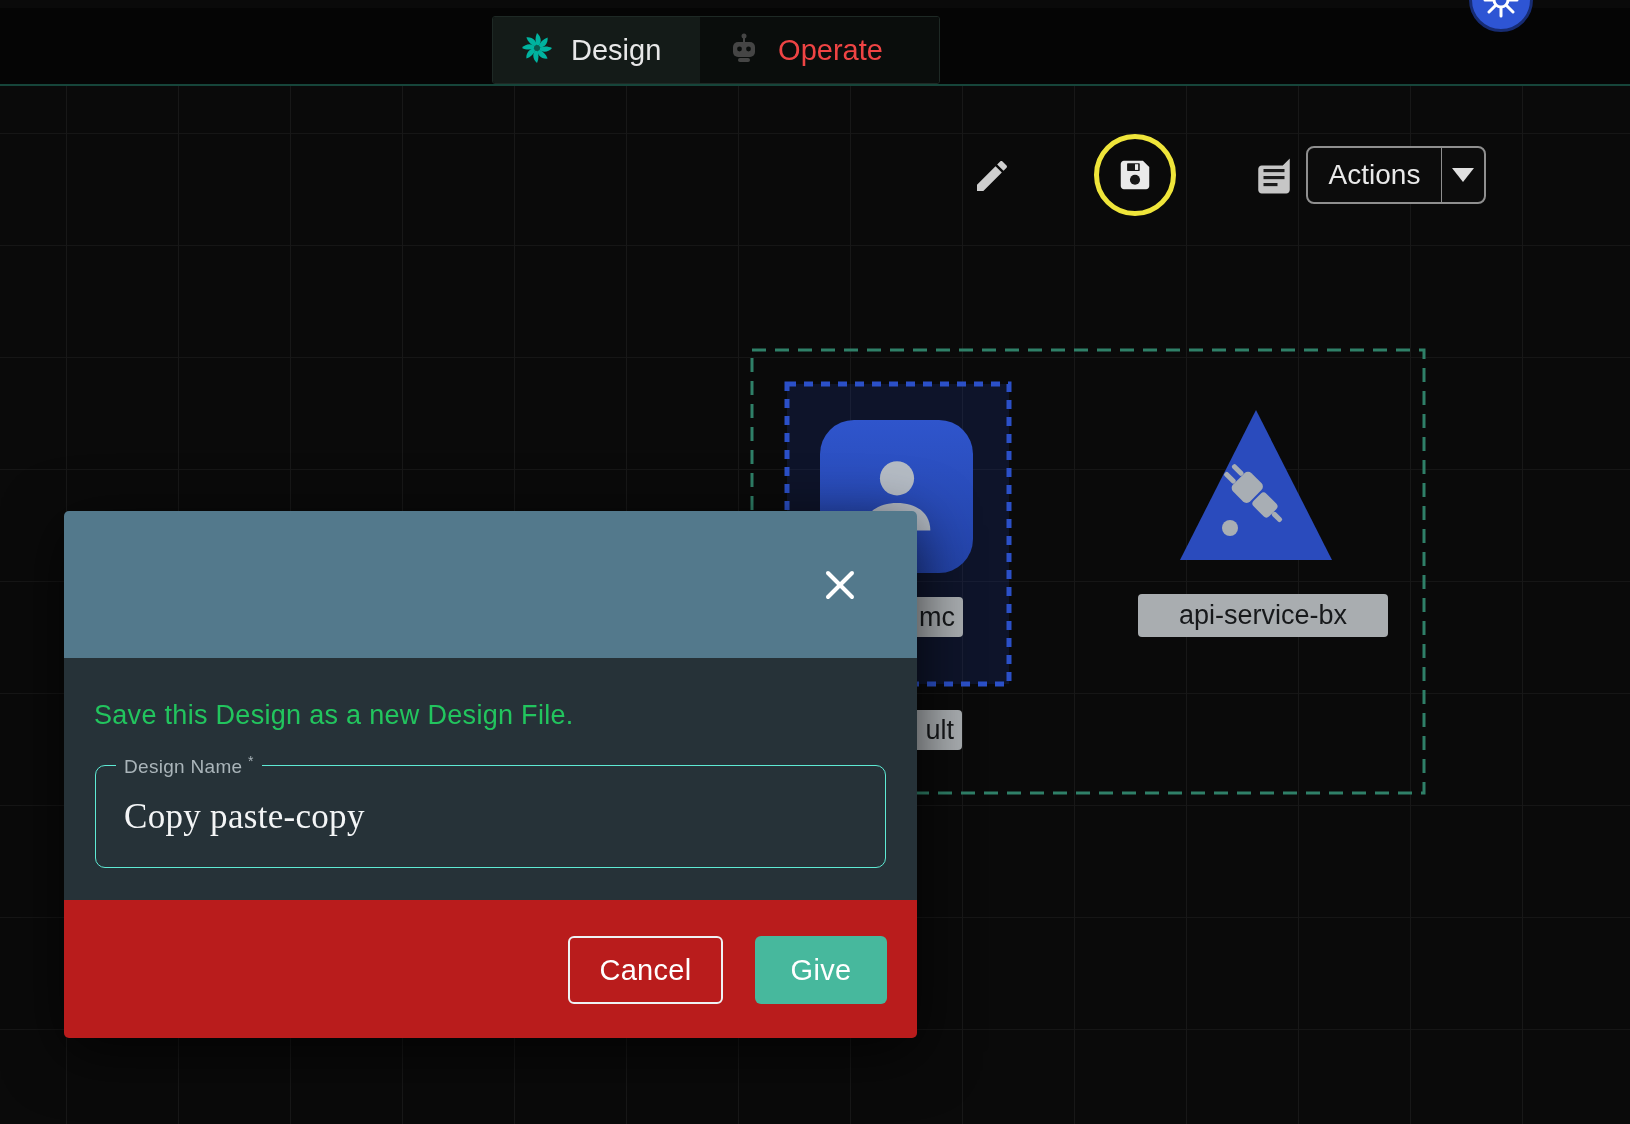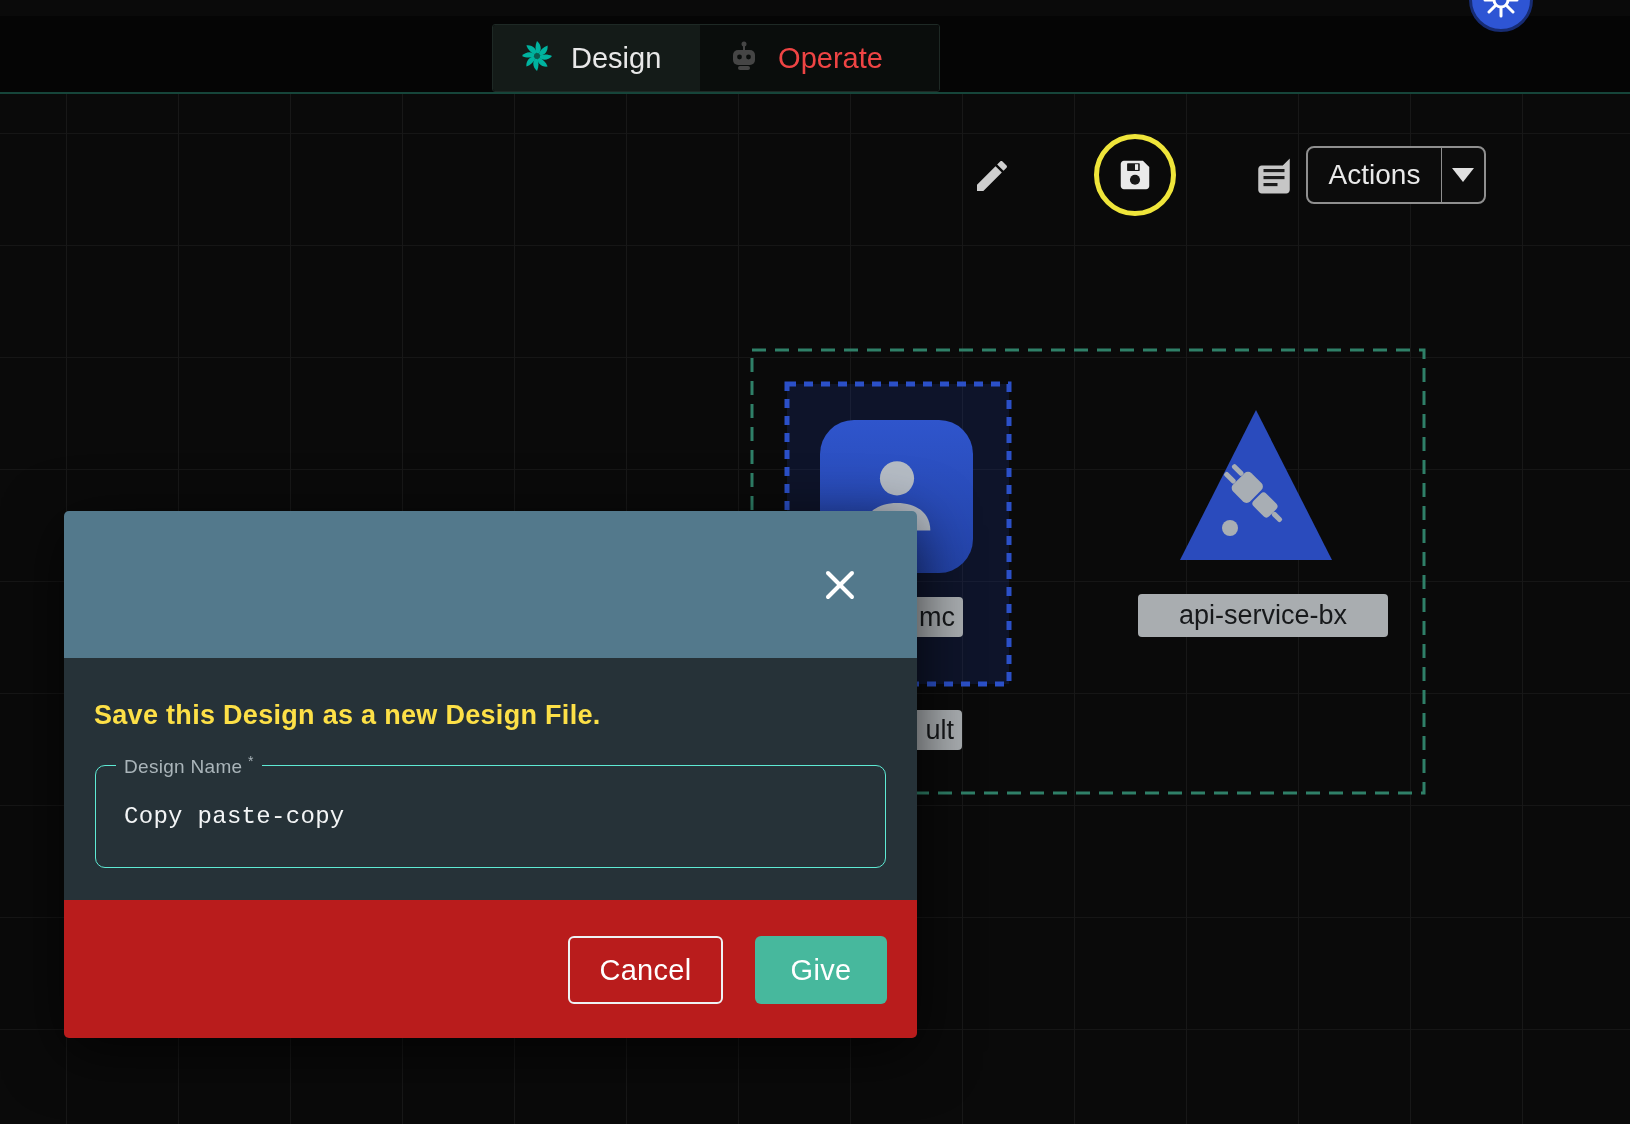--- a/index.html
+++ b/index.html
@@ -3,21 +3,21 @@
 <meta charset="utf-8">
 <style>
   * { margin:0; padding:0; box-sizing:border-box; }
   html,body { width:1630px; height:1124px; background:#000; overflow:hidden; }
   body { font-family:"Liberation Sans", sans-serif; position:relative; }
 
   .page { position:absolute; inset:0; overflow:hidden; background:#0a0a0a; }
 
   
   .topbar {
-    position:absolute; left:0; top:16px; width:1630px; height:78px;
+    position:absolute; left:0; top:8px; width:1630px; height:78px;
     background:#050505; border-bottom:2px solid #16453a; z-index:5;
   }
   .tabs-group {
     position:absolute; left:492px; top:8px; width:448px; height:68px;
     display:flex; border:1px solid #1e2925; border-radius:3px; overflow:hidden;
   }
   .tab { display:flex; align-items:center; gap:16px; padding:0 26px; cursor:pointer; }
   .tab-design { width:208px; background:#141b18; }
   .tab-operate { width:240px; background:#0a0d0c; }
   .tab-label-active { color:#e8e8e8; font-size:29px; }
@@ -81,36 +81,36 @@
     box-shadow:0 14px 60px rgba(0,0,0,0.7);
   }
   .modal-header {
     height:147px; background:#53798c; position:relative;
     display:flex; align-items:center; padding-left:32px;
   }
   .modal-title { color:#fdfdfd; font-size:34px; letter-spacing:0.5px; }
   .modal-close { position:absolute; right:58px; top:55px; width:38px; height:38px; cursor:pointer; }
 
   .modal-body { height:242px; background:#263238; position:relative; }
-  .modal-desc { position:absolute; left:30px; top:42px; color:#fde047; font-size:27px; letter-spacing:0.3px;font-weight:bold; }
+  .modal-desc { position:absolute; left:30px; top:42px; color:#22c55e; font-size:27px; letter-spacing:0.3px; }
 
   .field {
     position:absolute; left:31px; top:107px; width:791px; height:103px;
     border:1px solid #5eead4; border-radius:10px;
   }
   .field-label {
     position:absolute; left:20px; top:-13px; background:#263238; padding:0 8px;
     color:#aab5ba; font-size:19px; letter-spacing:0.3px;
   }
   .field-required { font-size:14px; vertical-align:super; color:#aab5ba; }
   .field-input {
     position:absolute; left:0; top:0; width:100%; height:100%;
     background:transparent; border:none; outline:none;
-    color:#f3f5f6; font-size:24px; padding:0 28px;
-    font-family:Liberation Mono, monospace; letter-spacing:0.3px;
+    color:#f3f5f6; font-size:35px; padding:0 28px;
+    font-family:Liberation Serif, serif; letter-spacing:0.3px;
   }
 
   .modal-footer { height:138px; background:#b91c1c; position:relative; }
   .btn { position:absolute; top:36px; height:68px; border-radius:6px; font-size:29px;
     display:flex; align-items:center; justify-content:center; cursor:pointer;
     font-family:"Liberation Sans", sans-serif; letter-spacing:0.3px; }
   .btn-cancel { left:504px; width:155px; background:transparent; border:2px solid #eef2f4; color:#ffffff; }
   .btn-save   { left:691px; width:132px; background:#47b89d; border:none; color:#ffffff; }
 </style>
 </head>

